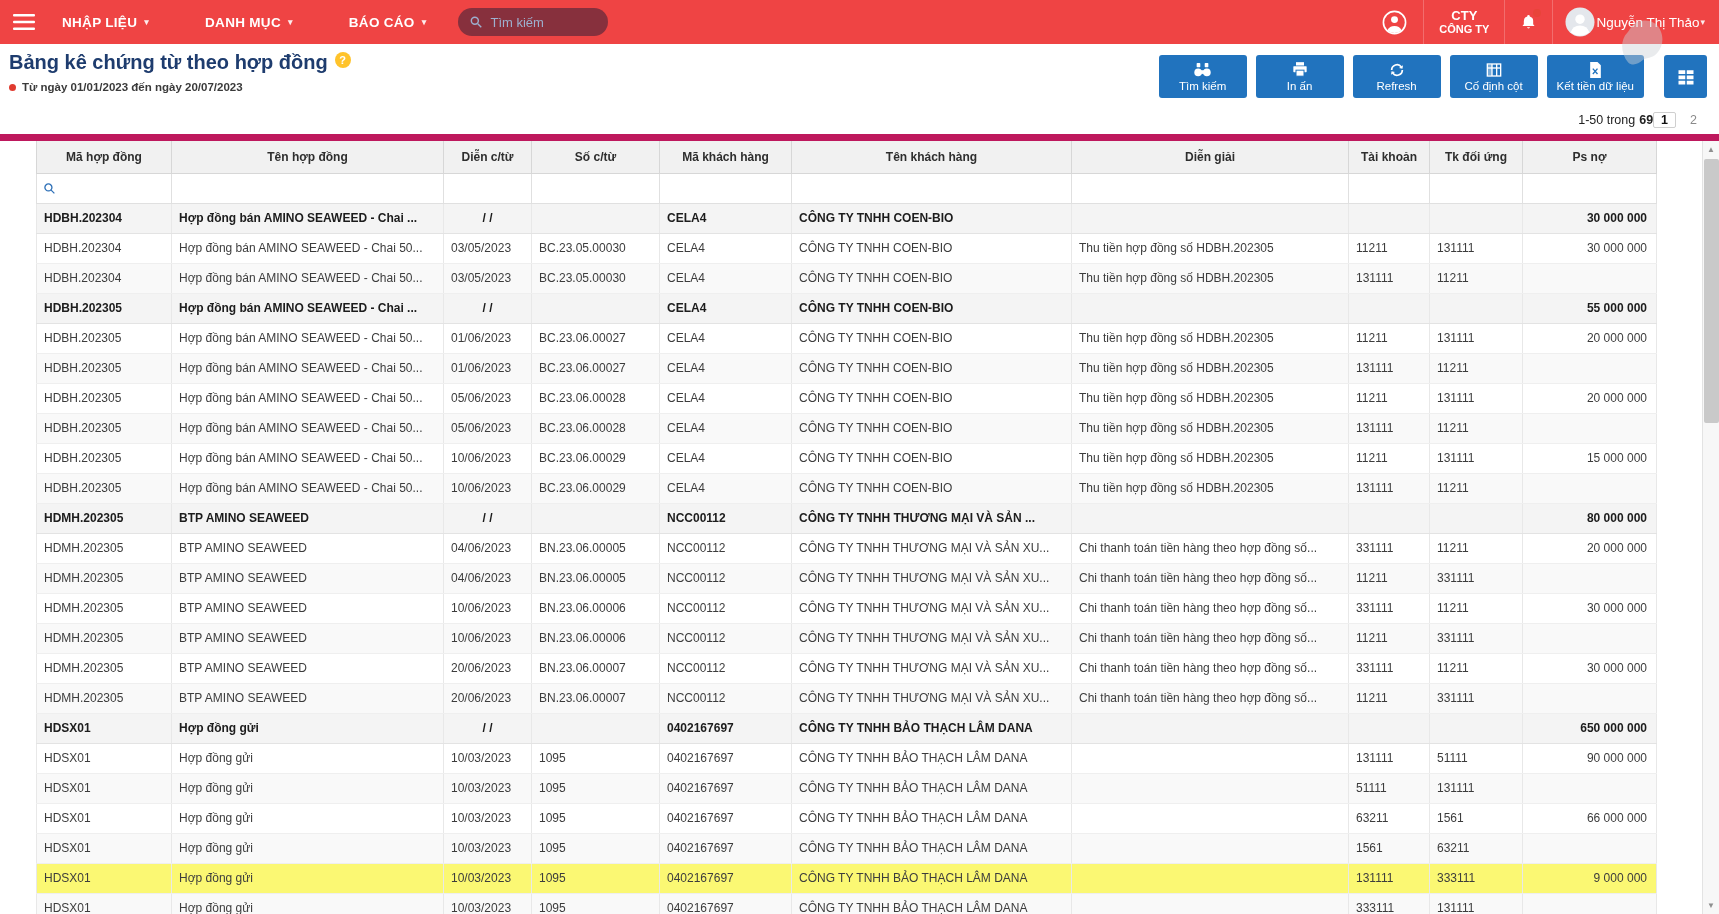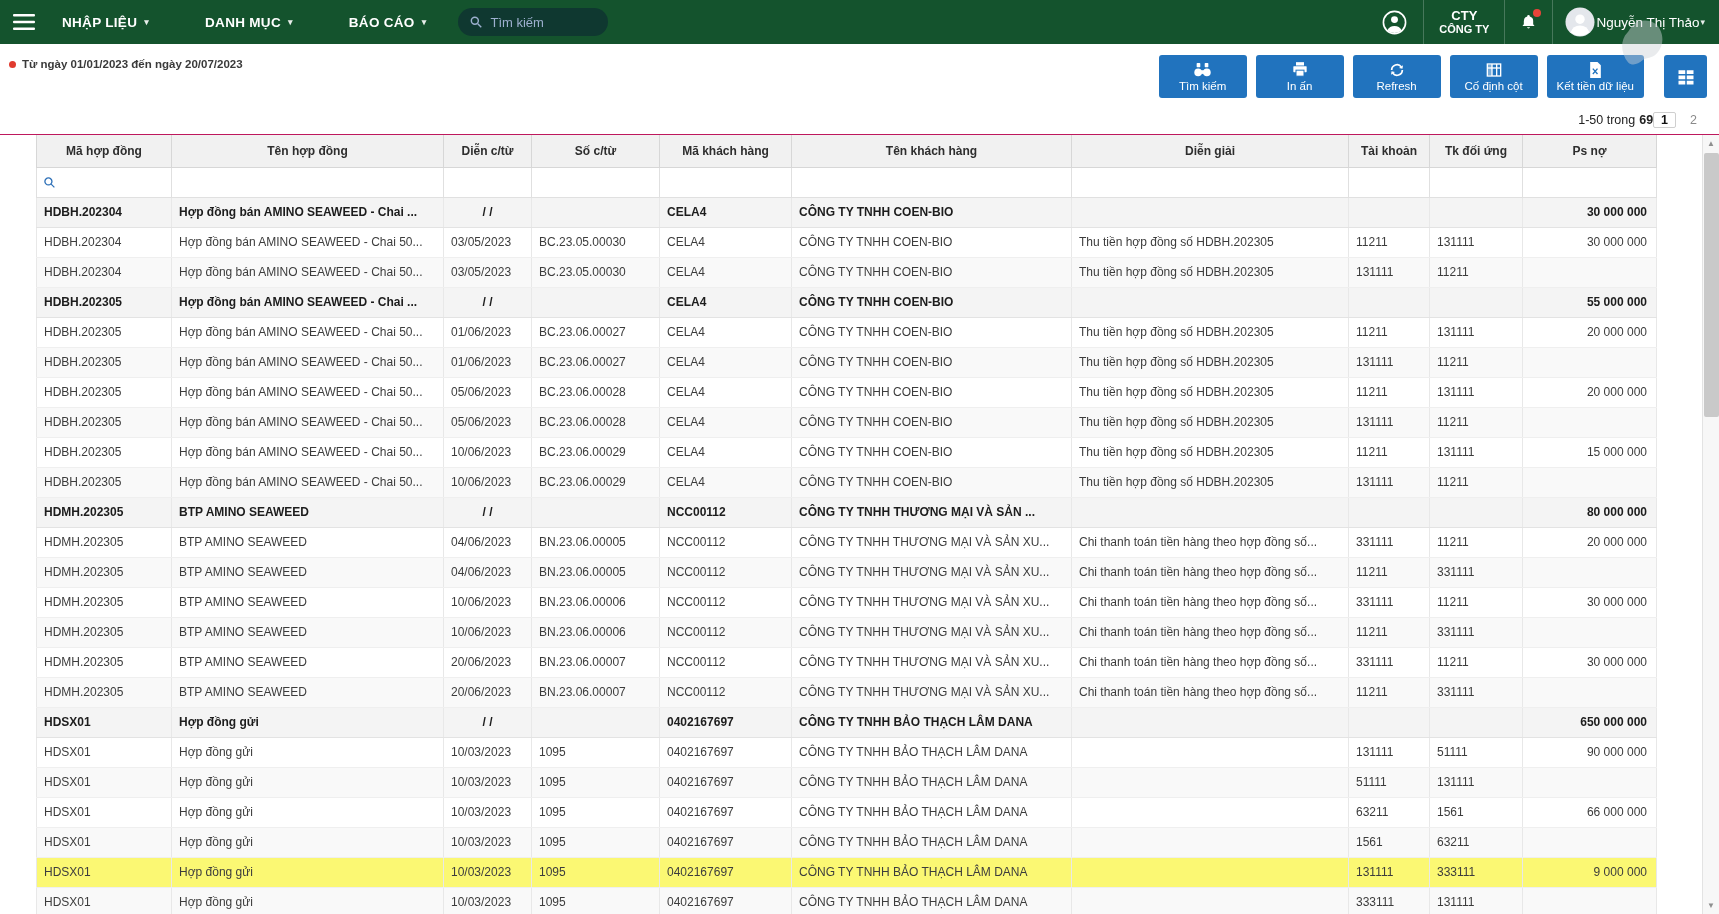--- a/index.html
+++ b/index.html
@@ -1,20 +1,20 @@
 <!DOCTYPE html>
 <html><head>
 <meta charset="utf-8">
 <style>
   * { margin:0; padding:0; box-sizing:border-box; }
   html,body { width:1719px; height:914px; overflow:hidden; background:#fff;
               font-family:"Liberation Sans", sans-serif; }
 
   
-  .navbar { position:relative; z-index:5; height:44px; background:#14532d; color:#fff;
+  .navbar { position:relative; z-index:5; height:44px; background:#ef4444; color:#fff;
             display:flex; align-items:center; }
   .hamburger { width:48px; height:100%; display:flex; align-items:center; justify-content:center; cursor:pointer; }
   .nav-menus { display:flex; gap:56px; margin-left:14px; }
   .nav-menu { display:flex; align-items:center; gap:7px; font-weight:bold; font-size:13.5px;
               letter-spacing:.3px; cursor:pointer; white-space:nowrap; }
   .caret { font-size:9px; opacity:.9; }
   .nav-search { margin-left:32px; width:150px; height:28px; border-radius:14px;
                 background:rgba(8,24,53,.45); display:flex; align-items:center; gap:7px; padding:0 11px; }
   .nav-search input { flex:1; min-width:0; background:transparent; border:none; outline:none;
                       color:#e3eaf5; font-size:13px; font-family:inherit; }
@@ -56,21 +56,21 @@
   .pagination { height:29px; display:flex; align-items:center; justify-content:flex-end; 
                 padding-right:18px; font-size:12.5px; color:#222; background:#fff; }
   .range { display:flex; gap:4px; }
   .range b { font-weight:bold; }
   .pages { display:flex; gap:10px; align-items:center; }
   .page-num { color:#8a8a8a; cursor:pointer; padding:0 4px; }
   .page-num.active { color:#111; font-weight:bold; background:#fff; border:1px solid #cfcfcf;
                      border-radius:2px; padding:0 7px; }
 
   
-  .table-area { position:relative; height:780px; border-top:1px solid #be185d; overflow:hidden; background:#fff; }
+  .table-area { position:relative; height:780px; border-top:7px solid #be185d; overflow:hidden; background:#fff; }
   table.grid { border-collapse:collapse; table-layout:fixed; margin-left:36px; width:1620px;
                font-size:12px; color:#3c3c3c; }
   .grid th { height:32px; background:#f1f1f1; border:1px solid #d7d7d7; border-top:none;
              font-size:12px; font-weight:bold; color:#2e2e2e; text-align:center; overflow:hidden;
              white-space:nowrap; cursor:pointer; }
   .grid .filter-row td { height:30px; background:#fff; border:1px solid #e0e0e0; padding:0 6px;
                          cursor:text; }
   .filter-search { display:inline-flex; vertical-align:middle; }
   .grid tbody td { height:30px; padding:0 7px; border-right:1px solid #e8e8e8;
                    border-bottom:1px solid #efefef; white-space:nowrap; overflow:hidden; }
@@ -169,20 +169,24 @@
 </header>
 
 <span class="watermark">
   <svg width="58" height="52" viewBox="0 0 62 56">
       <path d="M14 50c-8-9-9-24-1-32 4-4 5-10 12-12 9-3 19 0 23 8 5 10 3 19-3 26-5 6-12 4-16 8-4 4-11 6-15 2z" fill="#cfd3d8"></path>
     </svg>
 </span>
 
 <div class="page-header">
   <div>
+    <div class="title-row">
+      <span class="page-title">Bảng kê chứng từ theo hợp đồng</span>
+      <span class="help-badge">?</span>
+    </div>
     <div class="subtitle">
       <span class="red-dot"></span>
       <span>Từ ngày 01/01/2023 đến ngày 20/07/2023</span>
     </div>
   </div>
   <div class="toolbar">
     <span style="display:flex;gap:9px;">
         <button class="tb-btn">
           <span class="tb-ic">
             <svg width="19" height="15" viewBox="0 0 26 20">

